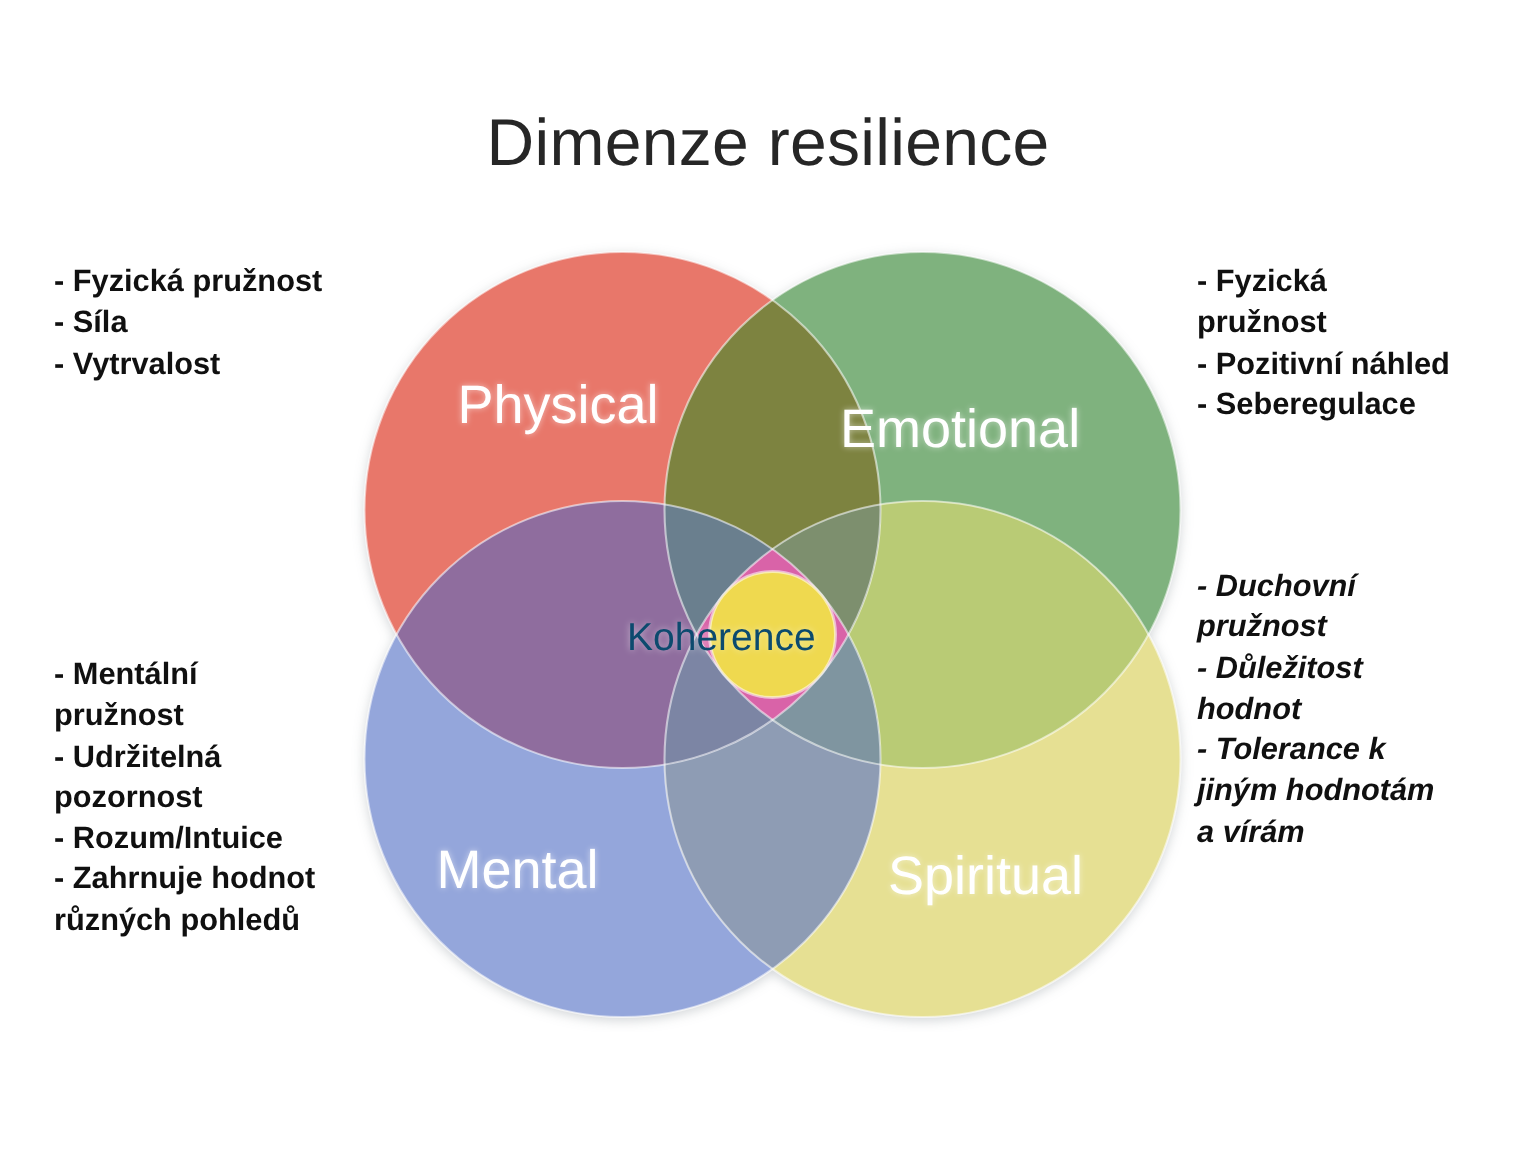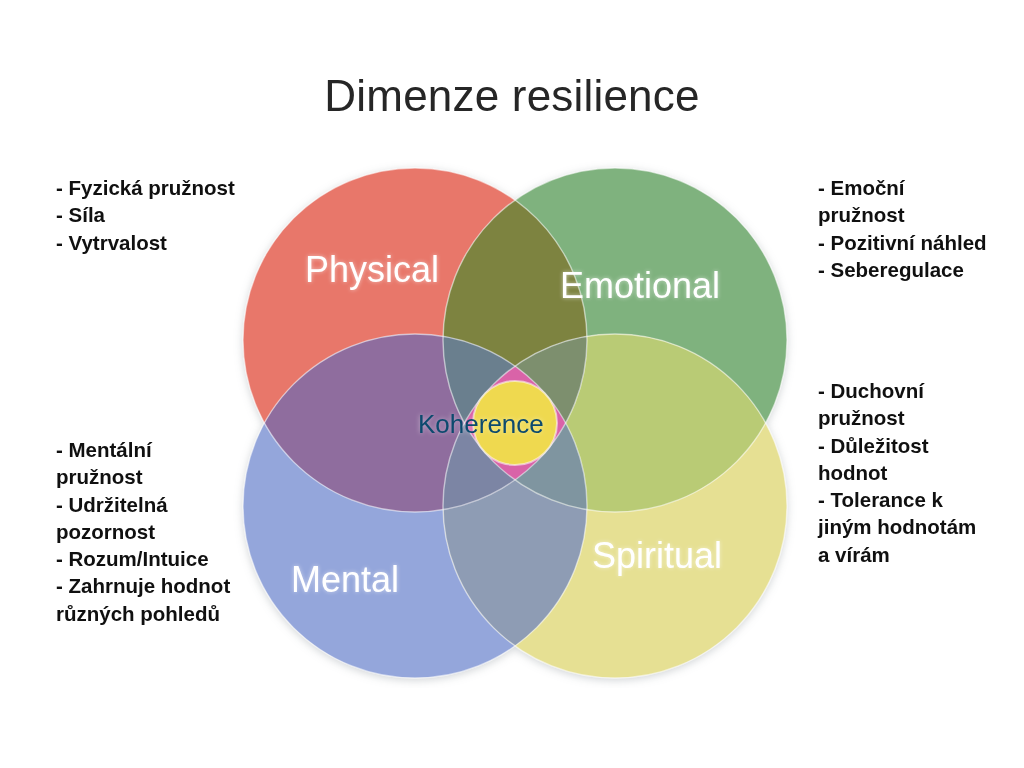--- a/index.html
+++ b/index.html
@@ -25,45 +25,44 @@
   }
 
   
   .notes{
     position:absolute;
     font-size:20.5px;
     font-weight:bold;
     color:#101010;
     line-height:1.33;
     white-space:pre-line;
-    margin-left:20px;
   }
   .notes-tl{left:36px;top:174px;width:240px;}
   .notes-bl{left:36px;top:436px;width:245px;}
   .notes-tr{left:798px;top:174px;width:222px;}
-  .notes-br{left:798px;top:377px;width:222px;}
+  .notes-br{left:798px;top:377px;width:222px;font-style:italic;}
 
   
   .venn{position:absolute;left:230px;top:158px;width:570px;height:530px;}
   .venn svg{display:block;width:570px;height:530px;}
 
   
   .vlabel{
     position:absolute;
     color:#ffffff;
     font-size:36px;
     font-weight:400;
     text-shadow:0 0 4px rgba(255,255,255,.55);
     white-space:nowrap;
     line-height:1;
   }
   .lbl-physical{left:285px;top:252px;margin-left:20px;}
   .lbl-emotional{left:560px;top:252px;margin-top:16px;}
   .lbl-mental{left:291px;top:562px;}
-  .lbl-spiritual{left:592px;top:538px;}
+  .lbl-spiritual{left:592px;top:566px;}
   .lbl-core{
     position:absolute;
     left:418px;top:411px;
     color:#0c4a6e;
     font-size:26px;
     font-weight:400;
     text-shadow:0 0 5px rgba(255,255,255,.5);
     white-space:nowrap;
     line-height:1;
   }
@@ -164,21 +163,21 @@
 
   <div class="vlabel lbl-physical">Physical</div>
   <div class="vlabel lbl-emotional">Emotional</div>
   <div class="vlabel lbl-mental">Mental</div>
   <div class="vlabel lbl-spiritual">Spiritual</div>
   <div class="lbl-core">Koherence</div>
 
   <div class="notes notes-tl">- Fyzická pružnost
 - Síla
 - Vytrvalost</div>
-  <div class="notes notes-tr">- Emoční
+  <div class="notes notes-tr">- Fyzická
 pružnost
 - Pozitivní náhled
 - Seberegulace</div>
   <div class="notes notes-bl">- Mentální
 pružnost
 - Udržitelná
 pozornost
 - Rozum/Intuice
 - Zahrnuje hodnot
 různých pohledů</div>

